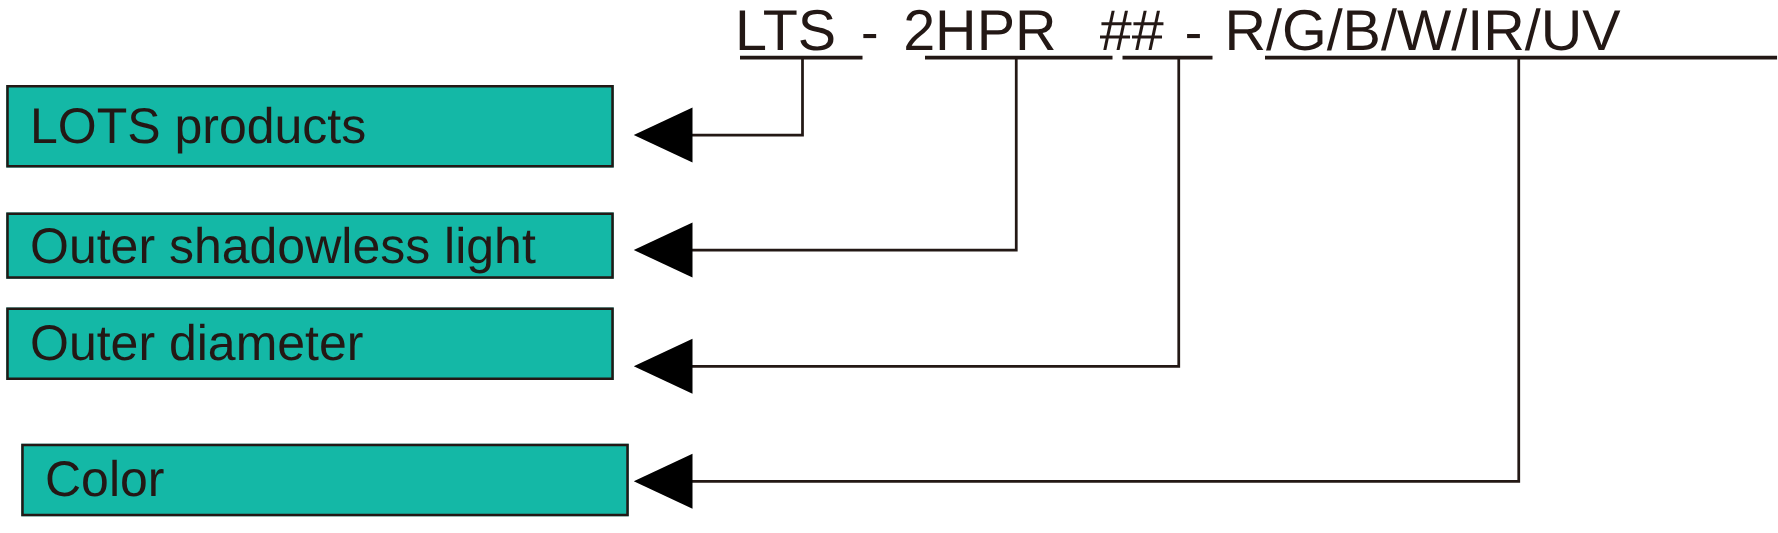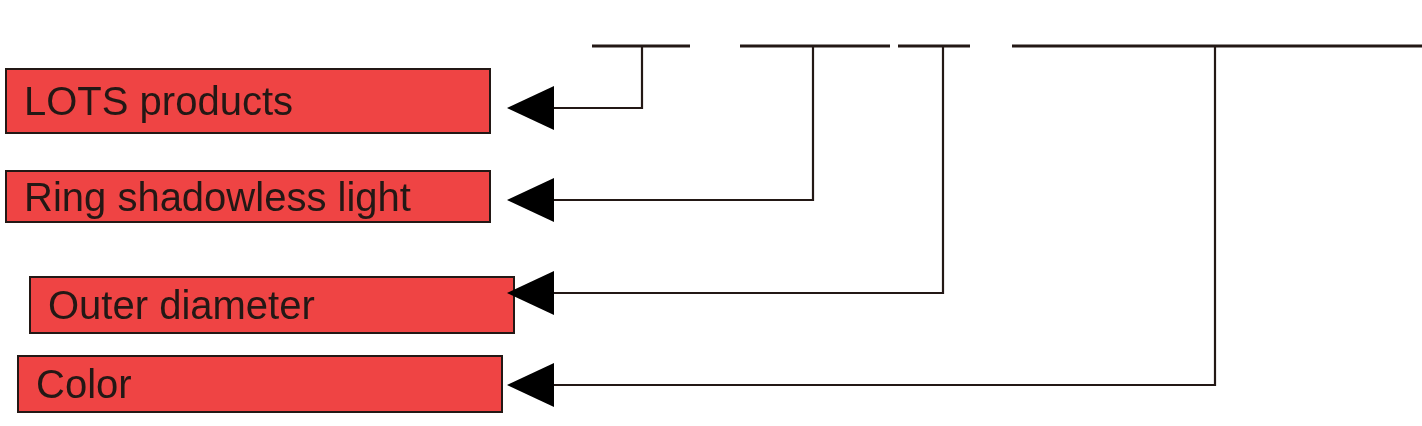--- a/index.html
+++ b/index.html
@@ -55,35 +55,35 @@
     width: 9px;
   }
 
   
   .labelbox {
     position: absolute;
     left: 5px;
     box-sizing: border-box;
     width: 486px;
     border: 2px solid #231815;
-    background: #ef4444;
+    background: #14b8a6;
     display: flex;
     align-items: center;
   }
   .labelbox span {
     display: block;
     padding-left: 17px;
     font-size: 40px;
     line-height: 44px;
     color: #231815;
     white-space: nowrap;
   }
   .box-0 { top: 68px;  height: 66px; }
   .box-1 { top: 170px; height: 53px; }
-  .box-2 { top: 276px; height: 58px; margin-left: 24px; }
+  .box-2 { top: 246px; height: 58px; }
   .box-3 { top: 355px; height: 58px; margin-left: 12px; }
 
   
   #wires {
     position: absolute;
     left: 0;
     top: 0;
     width: 1422px;
     height: 426px;
     pointer-events: none;
@@ -99,26 +99,37 @@
   }
   .arrowhead {
     fill: #000000;
   }
 </style>
 </head>
 <body>
 
 <div id="stage">
 
+  <div class="partnumber">
+    <div class="pn-inner">
+      <span class="seg">LTS</span>
+      <span class="sep">-</span>
+      <span class="seg">2HPR</span>
+      <span class="gap"></span>
+      <span class="seg">##</span>
+      <span class="sep tight">-</span>
+      <span class="seg">R/G/B/W/IR/UV</span>
+    </div>
+  </div>
 
   <div class="labelbox box-0">
     <span>LOTS products</span>
   </div>
   <div class="labelbox box-1">
-    <span>Ring shadowless light</span>
+    <span>Outer shadowless light</span>
   </div>
   <div class="labelbox box-2">
     <span>Outer diameter</span>
   </div>
   <div class="labelbox box-3">
     <span>Color</span>
   </div>
 
   <svg id="wires" viewBox="0 0 1422 426">
 

